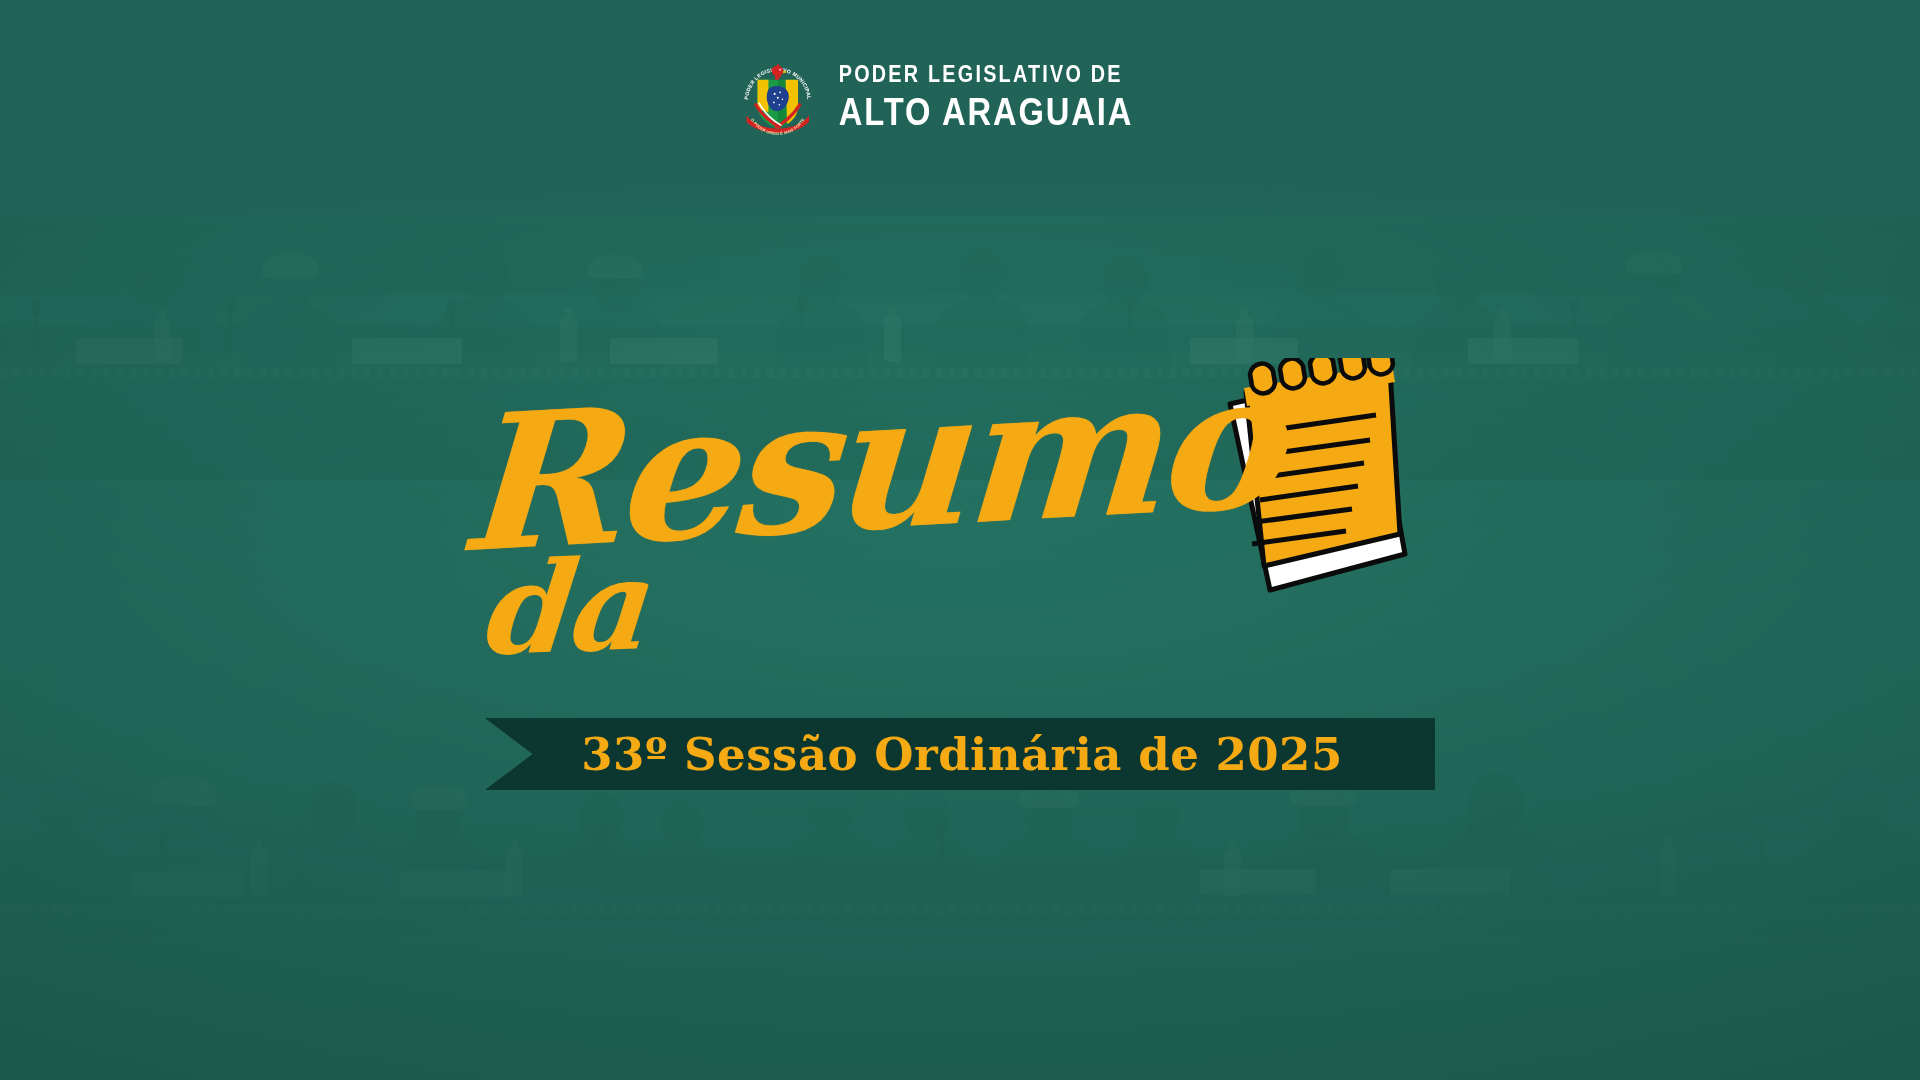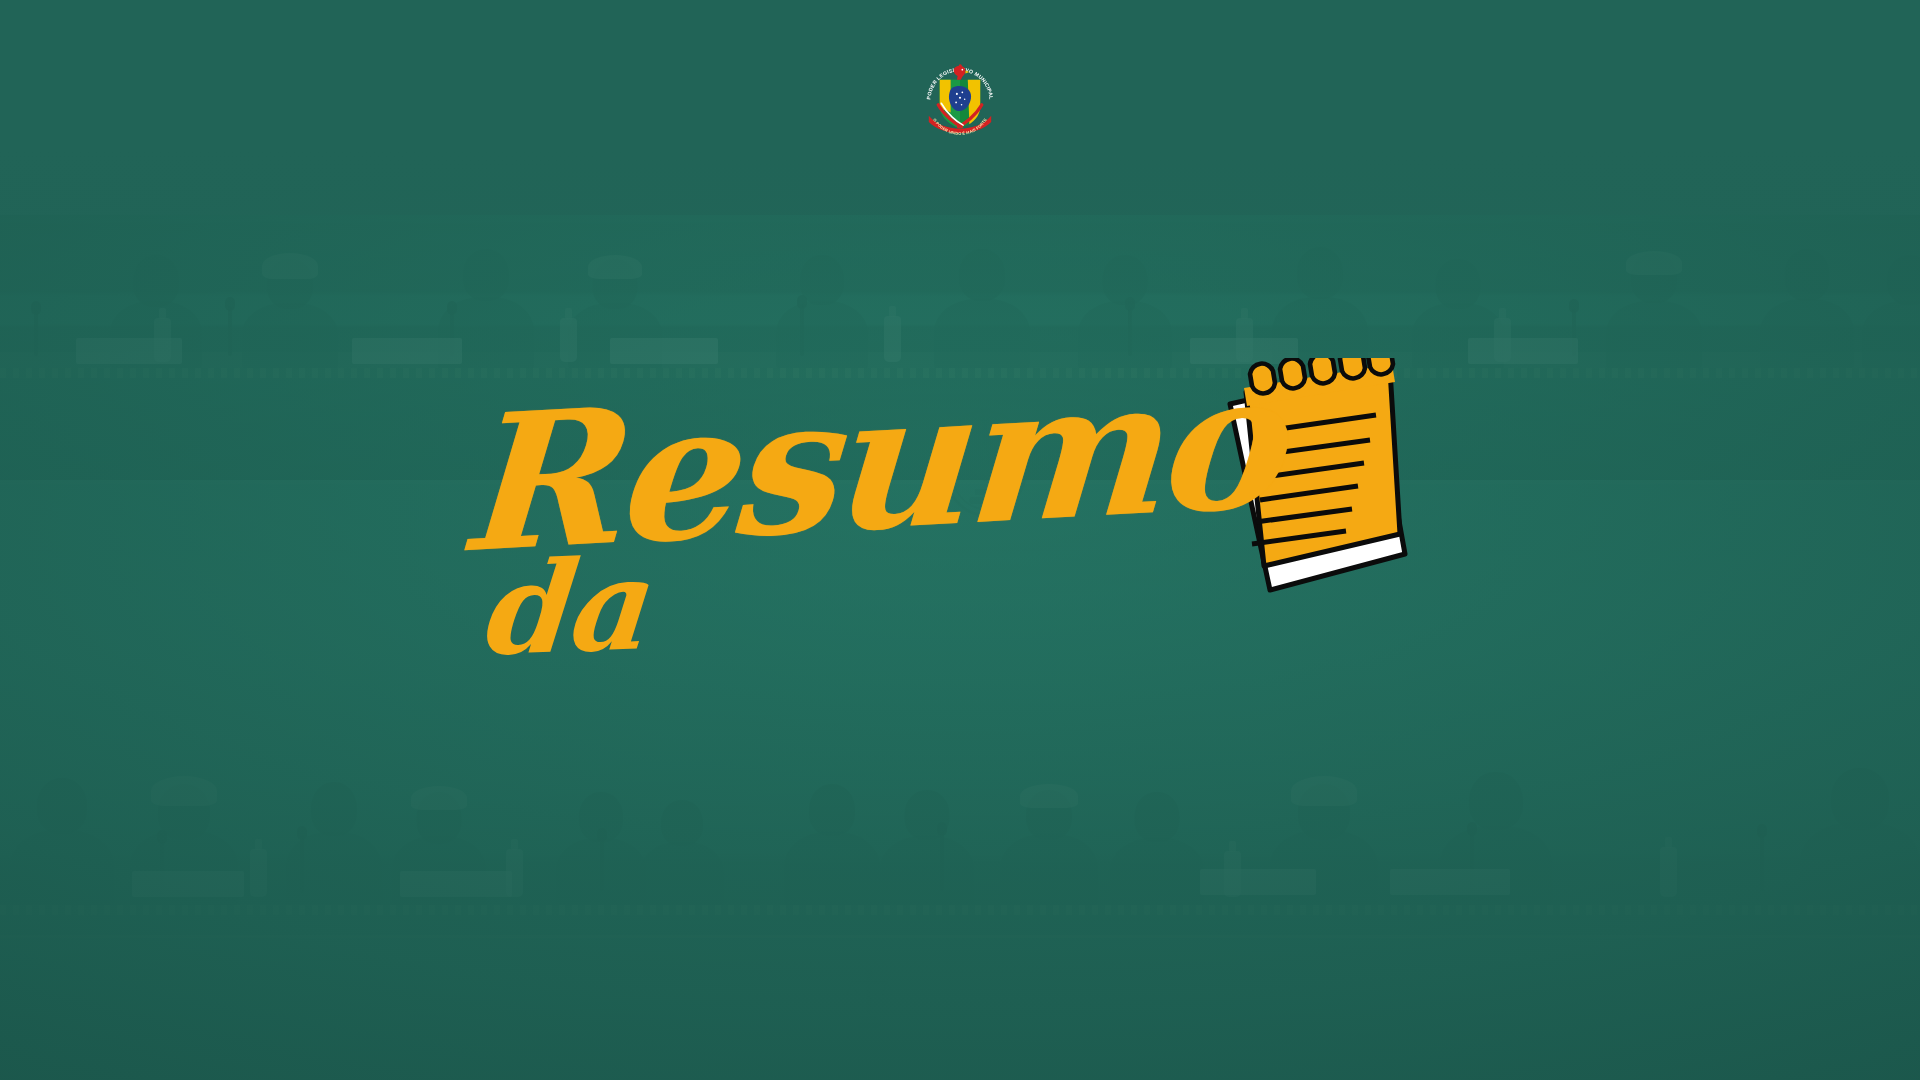--- a/index.html
+++ b/index.html
@@ -519,20 +519,24 @@
       <path d="M22 60 C30 74 44 84 52 88" stroke="#d32222" stroke-width="4.2" fill="none" stroke-linecap="round"></path>
       <path d="M78 60 C70 74 56 84 48 88" stroke="#d32222" stroke-width="4.2" fill="none" stroke-linecap="round"></path>
       <path d="M26 58 C34 72 46 82 54 86" stroke="#ffffff" stroke-width="2" fill="none" stroke-linecap="round"></path>
 
       <path d="M10 74 C28 96 72 96 90 74 L90 82 C72 101 28 101 10 82 Z" fill="#d32222"></path>
       <text font-size="5" font-family="'Liberation Sans', sans-serif" font-weight="700" fill="#ffe9b0" letter-spacing="0.2">
         <textPath href="#ribbonArc" startOffset="50%" text-anchor="middle">O PODER UNIDO É MAIS FORTE</textPath>
       </text>
     </svg>
 
+    <div class="header-text">
+      <span class="header-line1">PODER LEGISLATIVO DE</span>
+      <span class="header-line2">ALTO ARAGUAIA</span>
+    </div>
   </div>
 
   <svg class="notepad" viewBox="0 0 215 262">
 
     <path d="M30 46 L172 14 L205 196 L70 232 Z" fill="#ffffff" stroke="#0b0b0b" stroke-width="5" stroke-linejoin="round"></path>
 
     <path d="M46 34 L190 12 L200 176 L64 208 Z" fill="#f5a913" stroke="#0b0b0b" stroke-width="5" stroke-linejoin="round"></path>
 
     <path d="M44 30 L192 6 L195 24 L47 48 Z" fill="#f5a913"></path>
 
@@ -554,14 +558,18 @@
     </g>
   </svg>
 
   <div class="headline">
     <div class="word-resumo">Resumo</div>
     <div class="row-two">
       <span class="word-da">da</span>
     </div>
   </div>
 
+  <div class="ribbon">
+    <div class="ribbon-inner"></div>
+    <span class="ribbon-text">33º Sessão Ordinária de 2025</span>
+  </div>
 
 </div>
 
 </body></html>

